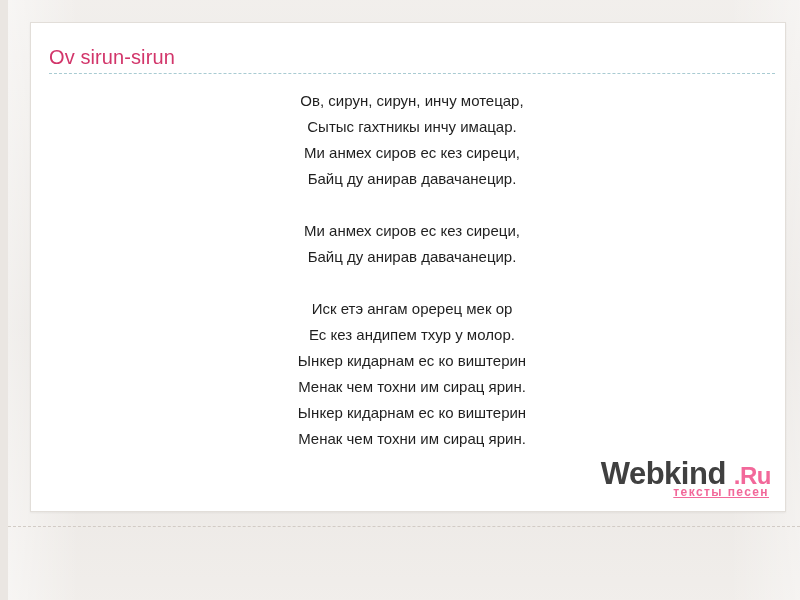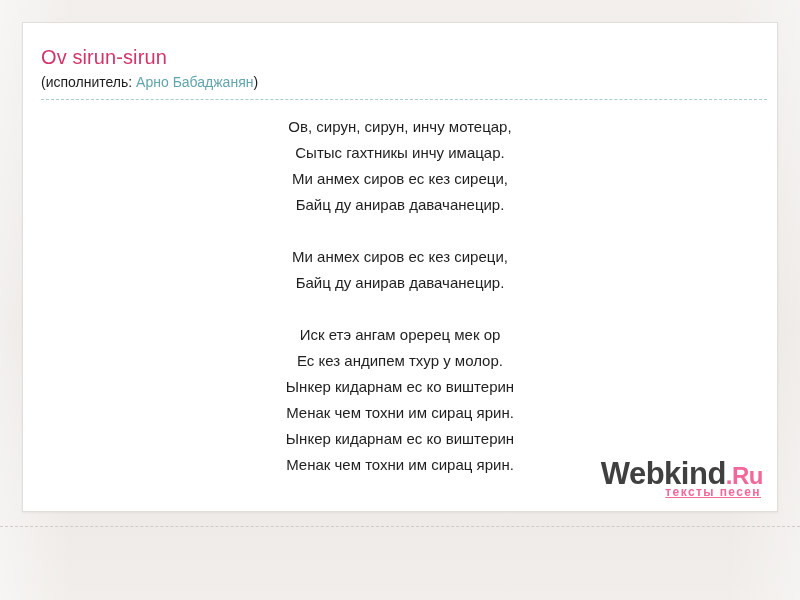--- a/index.html
+++ b/index.html
@@ -1,16 +1,16 @@
 <!DOCTYPE html>
 <html><head>
 <meta charset="utf-8">
 <title>Ov sirun-sirun</title>
 <style>
-  * { box-sizing: border-box; }
+  * { box-sizing: border-box; margin-left: 8px; }
   html, body {
     margin: 0;
     padding: 0;
     width: 800px;
     height: 600px;
     overflow: hidden;
   }
   body {
     background: #eae6e2;
     font-family: "Liberation Sans", sans-serif;
@@ -119,21 +119,20 @@
 </head>
 <body>
 
 <div class="page-bg"></div>
 <div class="hr-dotted-page"></div>
 
 <div class="card">
 
   <h1 class="song-title">Ov sirun-sirun</h1>
 
-  <p class="byline"><span>(исполнитель: </span><a class="artist-link" href="#">Арно Бабаджанян</a><span>)</span></p>
 
   <hr class="divider">
 
   <div class="lyrics" id="lyrics-body"><span class="lyric-line">Ов, сирун, сирун, инчу мотецар,</span><span class="lyric-line">Сытыс гахтникы инчу имацар.</span><span class="lyric-line">Ми анмех сиров ес кез сиреци,</span><span class="lyric-line">Байц ду анирав давачанецир.</span><span class="lyric-line blank"></span><span class="lyric-line">Ми анмех сиров ес кез сиреци,</span><span class="lyric-line">Байц ду анирав давачанецир.</span><span class="lyric-line blank"></span><span class="lyric-line">Иск етэ ангам оререц мек ор</span><span class="lyric-line">Ес кез андипем тхур у молор.</span><span class="lyric-line">Ынкер кидарнам ес ко виштерин</span><span class="lyric-line">Менак чем тохни им сирац ярин.</span><span class="lyric-line">Ынкер кидарнам ес ко виштерин</span><span class="lyric-line">Менак чем тохни им сирац ярин.</span></div>
 
   <div class="logo">
     <div class="logo-main"><span class="logo-word">Webkind</span><span class="logo-tld">.Ru</span></div>
     <div class="logo-tag">тексты песен</div>
   </div>
 

